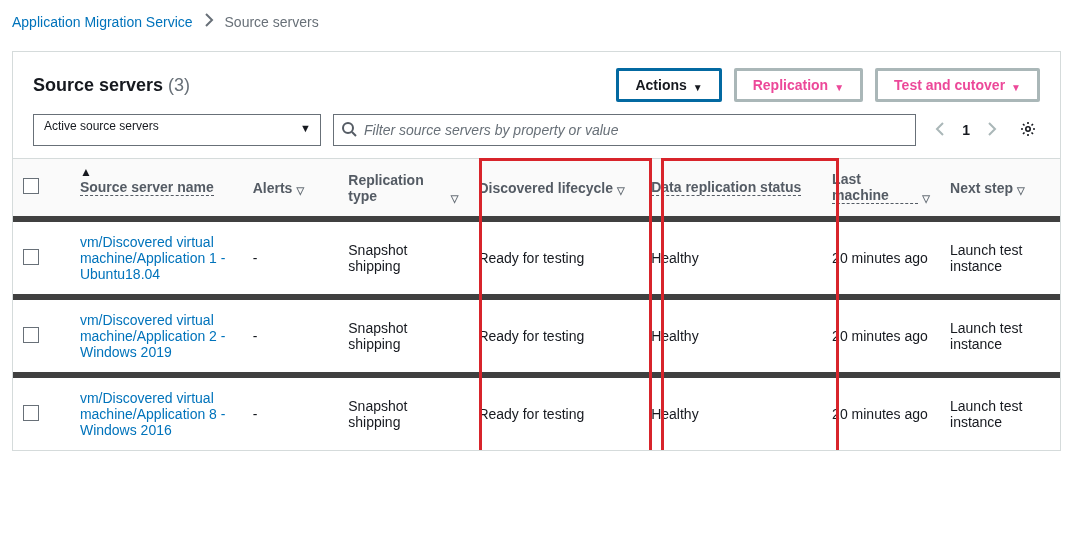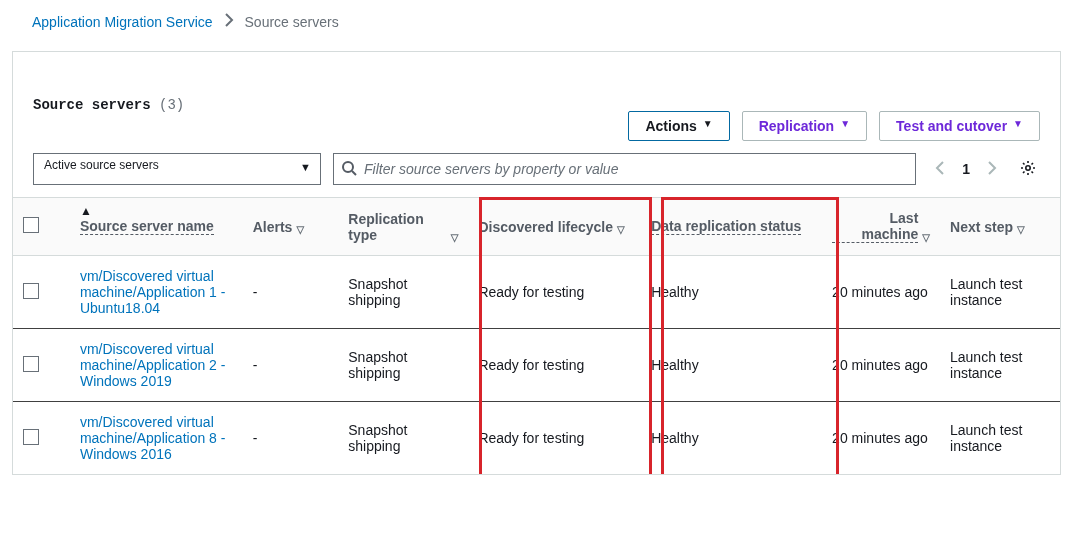--- a/index.html
+++ b/index.html
@@ -8,57 +8,56 @@
     font-family: "Amazon Ember", "Helvetica Neue", Arial, sans-serif;
     font-size: 14px;
     color: #16191f;
     background: #fff;
     width: 1073px;
   }
   .breadcrumb {
     display: flex;
     align-items: center;
     gap: 8px;
-    padding: 12px 32px 4px;
+    padding: 12px 12px 4px;
     font-size: 14px;
   }
   .breadcrumb a { color: #0073bb; text-decoration: none; }
   .breadcrumb .sep { color: #687078; }
   .breadcrumb .current { color: #687078; }
   .panel {
     border: 1px solid #d5dbdb;
     margin: 16px 12px 8px;
     background: #fff;
   }
   .panel-header {
     display: flex;
     align-items: center;
     justify-content: space-between;
     padding: 16px 20px 12px;
   }
-  .panel-title { font-size: 14px; font-weight: 700; font-family: Liberation Mono, monospace; }
+  .panel-title { font-size: 18px; font-weight: 700; }
   .panel-title .count { font-weight: 400; color: #687078; }
   .btn-row { display: flex; gap: 12px; }
   .btn {
     display: inline-flex;
-    align-items: flex-start;
+    align-items: flex-end;
     gap: 6px;
-    border: 1px solid #0369a1;
+    border: 3px solid #0369a1;
     background: #fff;
     padding: 6px 16px;
     font-size: 14px;
     cursor: pointer;
     border-radius: 2px;
     font-weight: 700;
     color: #16191f;
-    margin-top: 43px;
   }
   .btn.disabled {
     border-color: #aab7b8;
-    color: #6d28d9;
+    color: #ec4899;
     cursor: default;
   }
   .caret { font-size: 10px; }
   .toolbar {
     display: flex;
     align-items: center;
     gap: 12px;
     padding: 0 20px 12px;
   }
   .select-wrap {
@@ -107,24 +106,24 @@
     font-size: 14px;
   }
   table.data th {
     font-weight: 700;
     color: #545b64;
     border-bottom: 1px solid #d5dbdb;
     position: relative;
     background: #fafafa;
   }
   table.data th .hdr-inner { display:flex; align-items:flex-end; gap:2px; }
-  .col-underline { border-bottom: 1px dashed #545b64; text-align: right; }
+  .col-underline { border-bottom: 1px dashed #545b64; }
   table.data th .sort { font-size: 10px; color: #687078; margin-left: 2px; vertical-align: middle; }
   table.data th .sort-asc { font-size: 12px; color: #16191f; position: absolute; top: 6px; }
-  table.data tbody tr { border-top: 1px solid #404040; }
+  table.data tbody tr { border-top: 6px solid #404040; }
   table.data td { color: #16191f; }
   td.name a { color: #0073bb; text-decoration: none; }
   .chk { width: 16px; height: 16px; border: 1px solid #687078; background: #fff; display: inline-block; }
   th.chk-col, td.chk-col { width: 40px; text-align: center; }
   .highlight-col1, .highlight-col2 {
     border: 3px solid #d8242b;
     position: absolute;
     pointer-events: none;
   }
   .table-wrap { position: relative; overflow-x: auto; }

